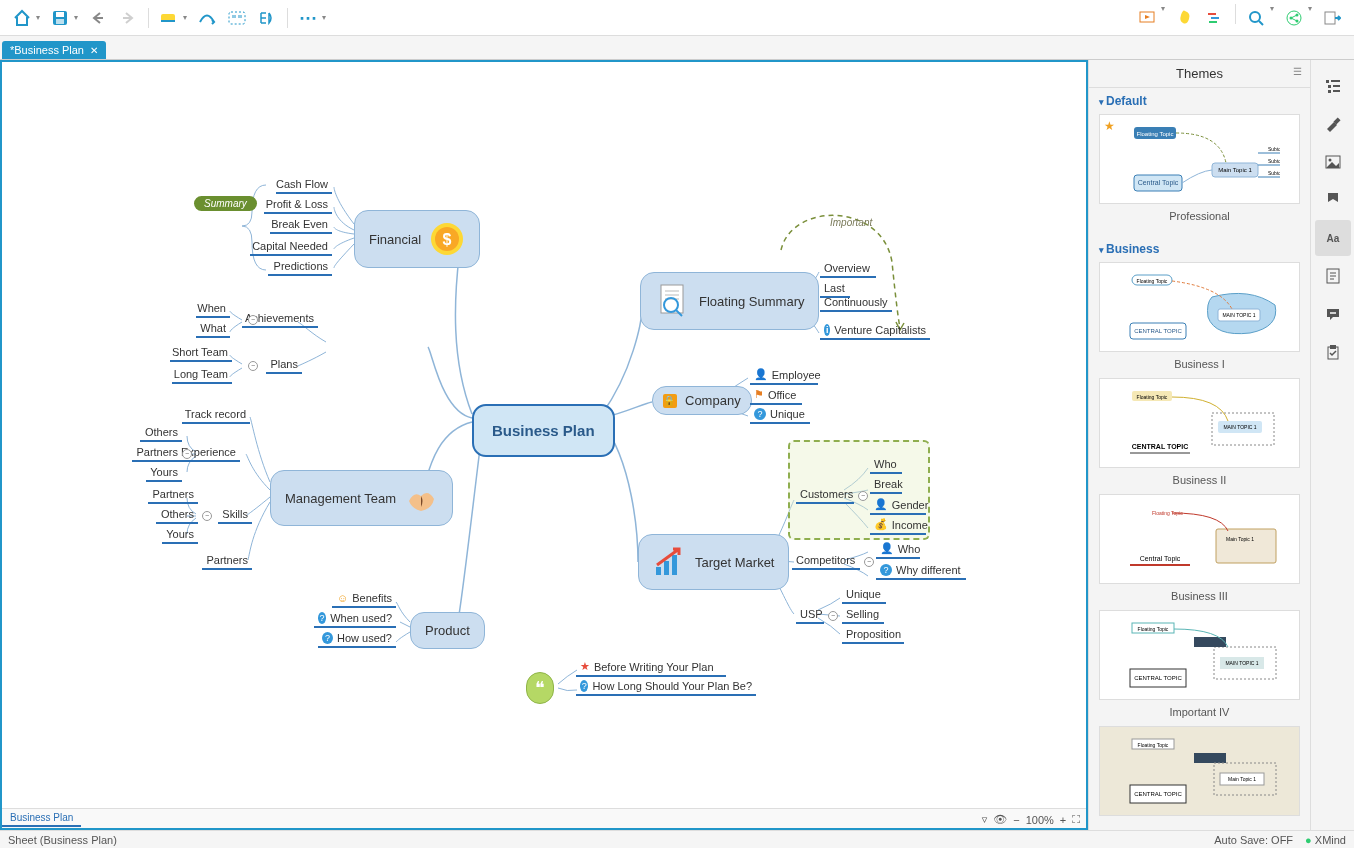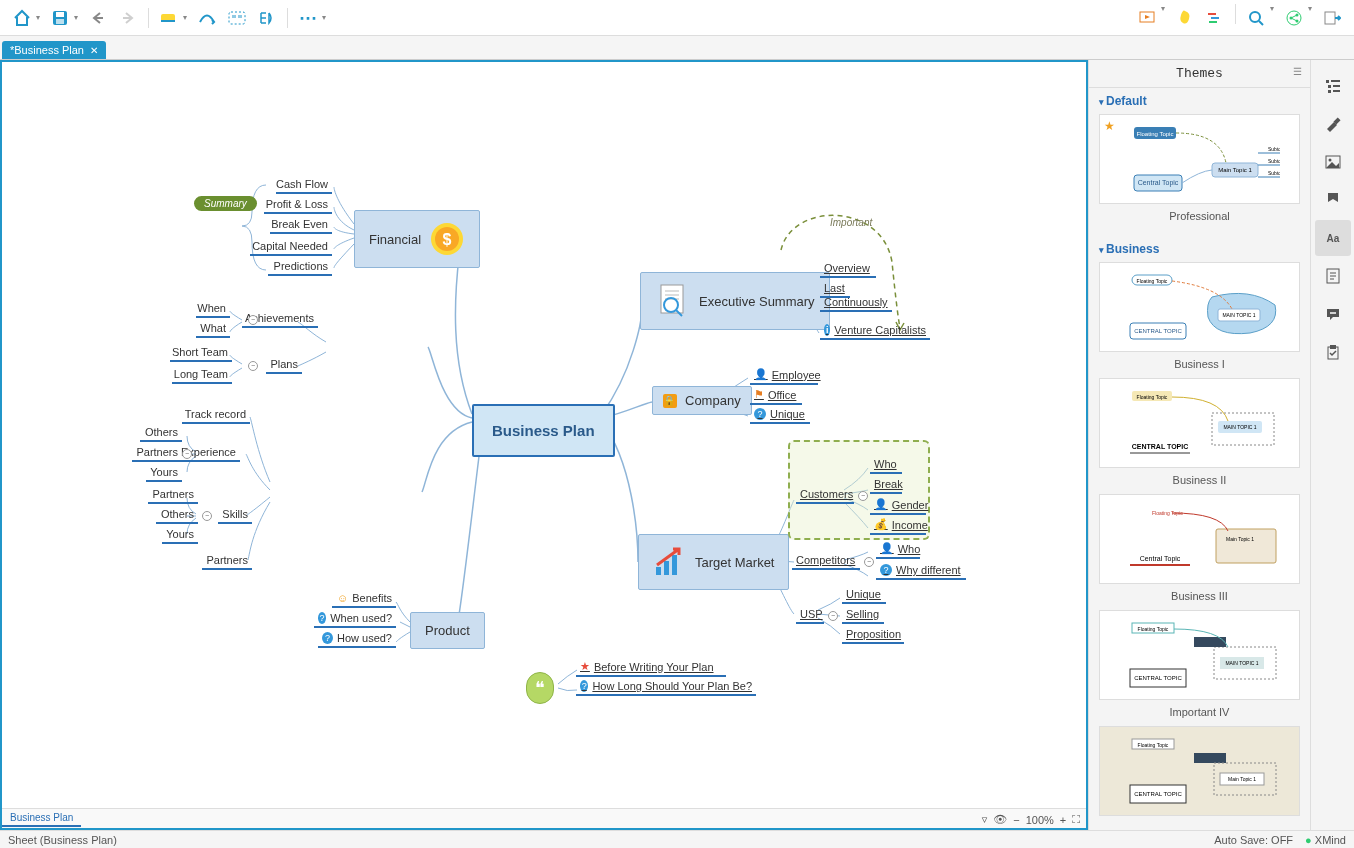--- a/index.html
+++ b/index.html
@@ -22,42 +22,42 @@
 .canvas-wrap { flex: 1; position: relative; border: 2px solid #2196c9; background: #fff; }
 .panel { width: 222px; background: #f4f4f4; border-left: 1px solid #ddd; overflow-y: auto; }
 .sidebar { width: 44px; background: #f4f4f4; border-left: 1px solid #ddd; display: flex; flex-direction: column; align-items: center; padding-top: 8px; gap: 2px; }
 .sidebar .sb-btn { width: 36px; height: 36px; display: flex; align-items: center; justify-content: center; cursor: pointer; border-radius: 3px; color: #555; }
 .sidebar .sb-btn.active { background: #ddd; }
 
 
 .canvas { position: absolute; inset: 0; overflow: hidden; }
 .canvas svg.links { position: absolute; inset: 0; width: 100%; height: 100%; pointer-events: none; }
 
-.node { position: absolute; border-radius: 2px; display: flex; align-items: center; justify-content: center; gap: 8px; font-size: 12px; }
+.node { position: absolute; border-radius: 14px; display: flex; align-items: center; justify-content: center; gap: 8px; font-size: 12px; }
 .node.central { background: #d0e6f5; border: 2px solid #2a6fb5; padding: 16px 18px; font-weight: bold; color: #2a5a8a; font-size: 15px; }
 .node.main-topic { background: #ccdef0; border: 1px solid #8fb5d8; padding: 10px 14px; color: #333; font-size: 13px; }
 .node.floating { background: #b5d865; border: 1px solid #8fb548; padding: 6px 10px; border-radius: 20px; }
 
 .subtopic { position: absolute; border-bottom: 2px solid #2a6fb5; padding: 2px 4px; font-size: 11px; display: flex; align-items: center; gap: 4px; color: #333; white-space: nowrap; }
-.subtopic.right { text-align: left; text-decoration: underline; }
+.subtopic.right { text-align: left; }
 .subtopic.left { text-align: right; justify-content: flex-end; }
 
 .expander { position: absolute; width: 10px; height: 10px; border: 1px solid #999; background: #fff; border-radius: 50%; font-size: 7px; line-height: 8px; text-align: center; color: #666; cursor: pointer; }
 
 .tag-summary { position: absolute; background: #6a8f2f; color: #fff; font-style: italic; font-size: 10px; padding: 2px 10px; border-radius: 10px; }
 
 .boundary { position: absolute; border: 2px dashed #8fae4f; background: rgba(230,240,200,0.4); border-radius: 6px; }
 
 .bottom-sheets { position: absolute; bottom: 0; left: 0; right: 0; height: 20px; background: #f9f9f9; border-top: 1px solid #ddd; display: flex; align-items: center; }
 .sheet-tab { font-size: 10px; padding: 2px 8px; color: #2a6fb5; border-bottom: 2px solid #2a6fb5; }
 .zoom-controls { position: absolute; bottom: 2px; right: 6px; display: flex; align-items: center; gap: 6px; font-size: 11px; color: #555; }
 .zoom-controls .zc { cursor: pointer; }
 
 
-.panel-title { text-align: center; font-size: 13px; color: #333; padding: 6px; border-bottom: 1px solid #ddd; background: #f4f4f4; position: relative; font-family: Liberation Mono, monospace; }
+.panel-title { text-align: center; font-size: 13px; color: #333; padding: 6px; border-bottom: 1px solid #ddd; background: #f4f4f4; position: relative; }
 .panel-title .panel-menu { position: absolute; right: 8px; top: 6px; color: #888; font-size: 10px; cursor: pointer; }
 .theme-group { padding: 6px 10px; }
 .theme-group-h { color: #2a6fb5; font-size: 12px; font-weight: bold; cursor: pointer; margin-bottom: 4px; }
 .theme-group-h::before { content: "▾ "; font-size: 9px; }
 .theme-card { background: #fff; border: 1px solid #ddd; margin: 6px 0; height: 90px; cursor: pointer; display:flex; align-items:center; justify-content:center; font-size:8px; color:#999; position:relative; }
 .theme-card.star::before { content: "★"; position:absolute; top:4px; left:4px; color:#f0a020; font-size:12px; }
 .theme-label { text-align: center; font-size: 11px; color: #555; margin-bottom: 8px; }
 
 
 .statusbar { height: 18px; background: #f5f5f5; border-top: 1px solid #ddd; display: flex; align-items: center; padding: 0 8px; font-size: 11px; color: #555; gap: 21px; }
@@ -294,20 +294,27 @@
           <span>Plans</span>
         </div>
       <div class="expander" style="left:246px;top:299px">−</div>
       <div class="subtopic left" style="left:168px;top:282px;width:62px">
           <span>Short Team</span>
         </div>
       <div class="subtopic left" style="left:170px;top:304px;width:60px">
           <span>Long Team</span>
         </div>
 
+      <div class="node main-topic" style="left:268px;top:408px">
+        <span>Management Team</span>
+        <svg width="34" height="34">
+            <path d="M5 20 Q10 10 17 15 Q24 8 30 18 Q28 28 17 30 Q8 28 5 20" fill="#f4c08a"></path>
+            <path d="M17 15 Q20 20 17 26" fill="#7a4a2a"></path>
+          </svg>
+      </div>
       <div class="subtopic left" style="left:180px;top:344px;width:68px">
           <span>Track record</span>
         </div>
       <div class="subtopic left" style="left:176px;top:382px;width:62px">
           <span>Experience</span>
         </div>
       <div class="expander" style="left:180px;top:387px">−</div>
       <div class="subtopic left" style="left:138px;top:362px;width:42px">
           <span>Others</span>
         </div>
@@ -352,21 +359,21 @@
 
       <div class="node main-topic" style="left:638px;top:210px">
         <svg width="36" height="36">
             <rect x="6" y="2" width="22" height="28" fill="#fff" stroke="#999"></rect>
             <line x1="10" y1="8" x2="24" y2="8" stroke="#bbb"></line>
             <line x1="10" y1="12" x2="24" y2="12" stroke="#bbb"></line>
             <line x1="10" y1="16" x2="24" y2="16" stroke="#bbb"></line>
             <circle cx="16" cy="22" r="7" stroke="#3498db" stroke-width="2" fill="none"></circle>
             <line x1="21" y1="27" x2="27" y2="33" stroke="#3498db" stroke-width="2"></line>
           </svg>
-        <span>Executive Summary</span>
+        <span>Floating Summary</span>
       </div>
       <div class="relation-label" style="left:828px;top:155px"><span>Important</span></div>
       <div class="subtopic right" style="left:818px;top:198px;width:56px">
           <span>Overview</span>
         </div>
       <div class="subtopic right" style="left:818px;top:218px;width:30px">
           <span>Last</span>
         </div>
       <div class="subtopic right" style="left:818px;top:232px;width:72px">
           <span>Continuously</span>

